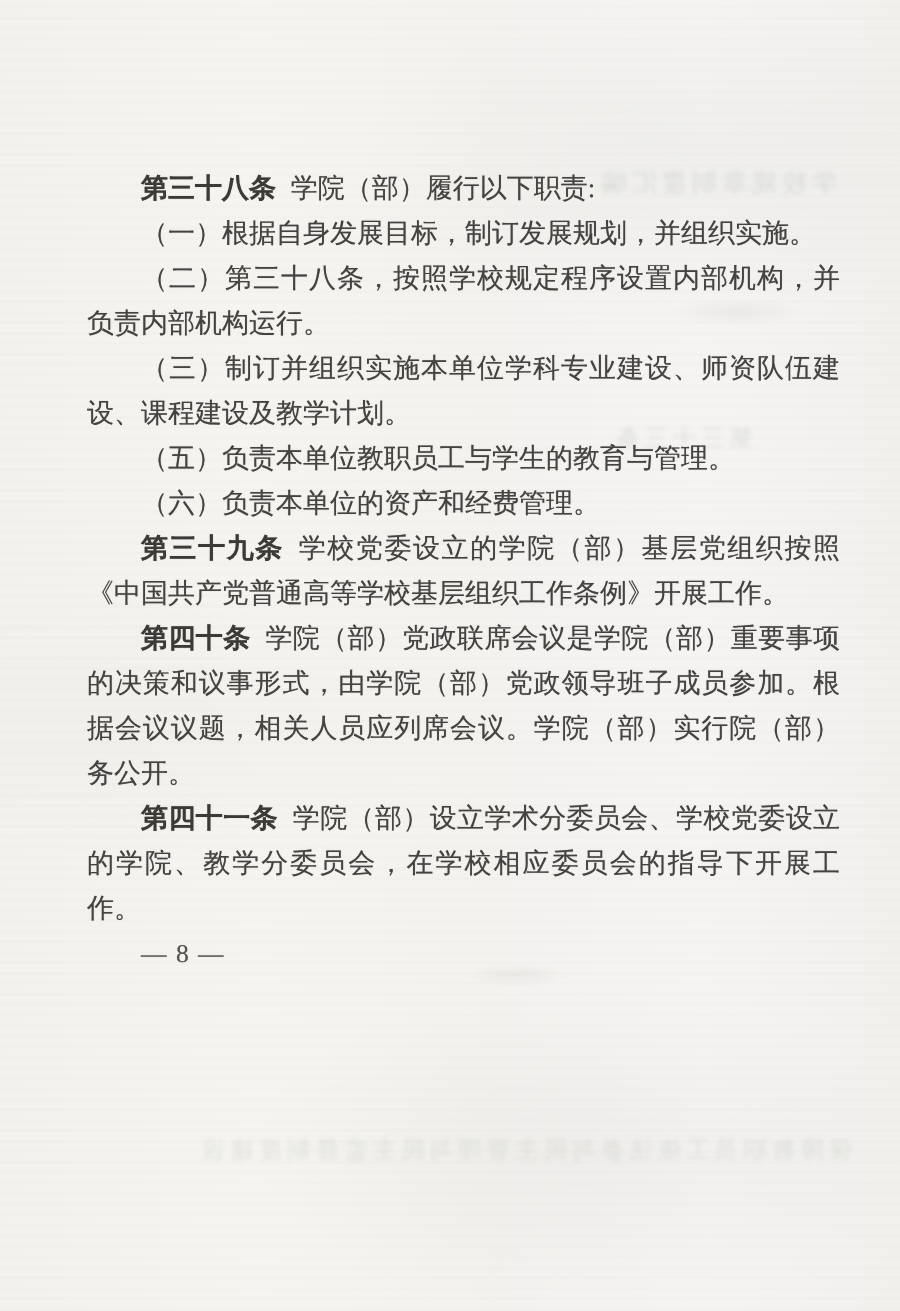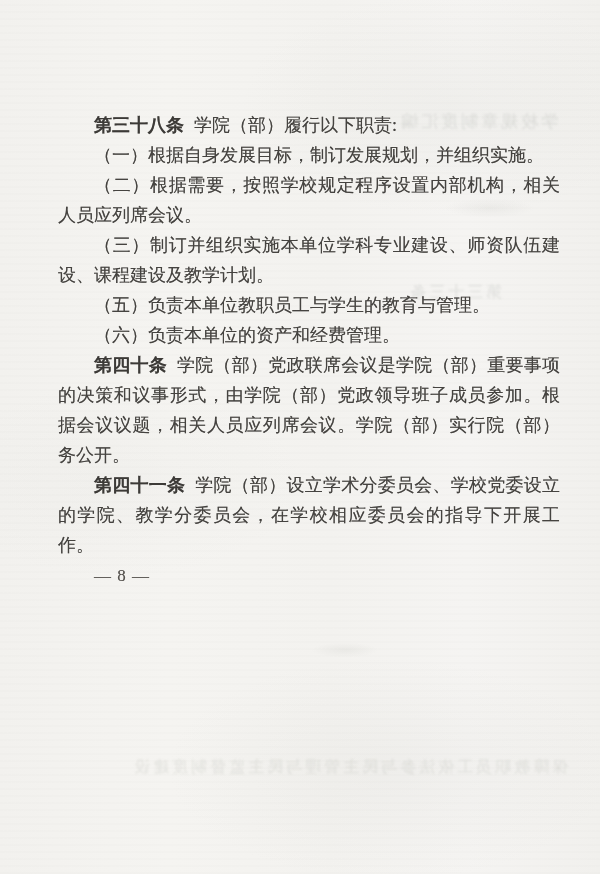--- a/index.html
+++ b/index.html
@@ -90,30 +90,31 @@
 <div class="bleed b1">学校规章制度汇编</div>
 <div class="bleed b2">第三十三条</div>
 <div class="bleed b3">保障教职员工依法参与民主管理与民主监督制度建设</div>
 
 <div class="page">
   <div class="text-block">
   <p class="para"><span class="article-head">第三十八条</span><span>学院（部）履行以下职责:</span></p>
 
   <p class="para"><span>（一）根据自身发展目标，制订发展规划，并组织实施。</span></p>
 
-  <p class="para"><span>（二）根据需要，按照学校规定程序设置内部机构，相关人员应列席会议。</span></p>
+  <p class="para"><span>（二）第三十八条，按照学校规定程序设置内部机构，并负责内部机构运行。</span></p>
 
   <p class="para"><span>（三）制订并组织实施本单位学科专业建设、师资队伍建设、课程建设及教学计划。</span></p>
 
 
   <p class="para"><span>（五）负责本单位教职员工与学生的教育与管理。</span></p>
 
   <p class="para"><span>（六）负责本单位的资产和经费管理。</span></p>
 
 
+  <p class="para"><span class="article-head">第三十九条</span><span>学校党委设立的学院（部）基层党组织按照《中国共产党普通高等学校基层组织工作条例》开展工作。</span></p>
 
   <p class="para"><span class="article-head">第四十条</span><span>学院（部）党政联席会议是学院（部）重要事项的决策和议事形式，由学院（部）党政领导班子成员参加。根据会议议题，相关人员应列席会议。学院（部）实行院（部）务公开。</span></p>
 
   <p class="para"><span class="article-head">第四十一条</span><span>学院（部）设立学术分委员会、学校党委设立的学院、教学分委员会，在学校相应委员会的指导下开展工作。</span></p>
 
 
 </div>
   <div class="page-number">— 8 —</div>
 </div>
 

